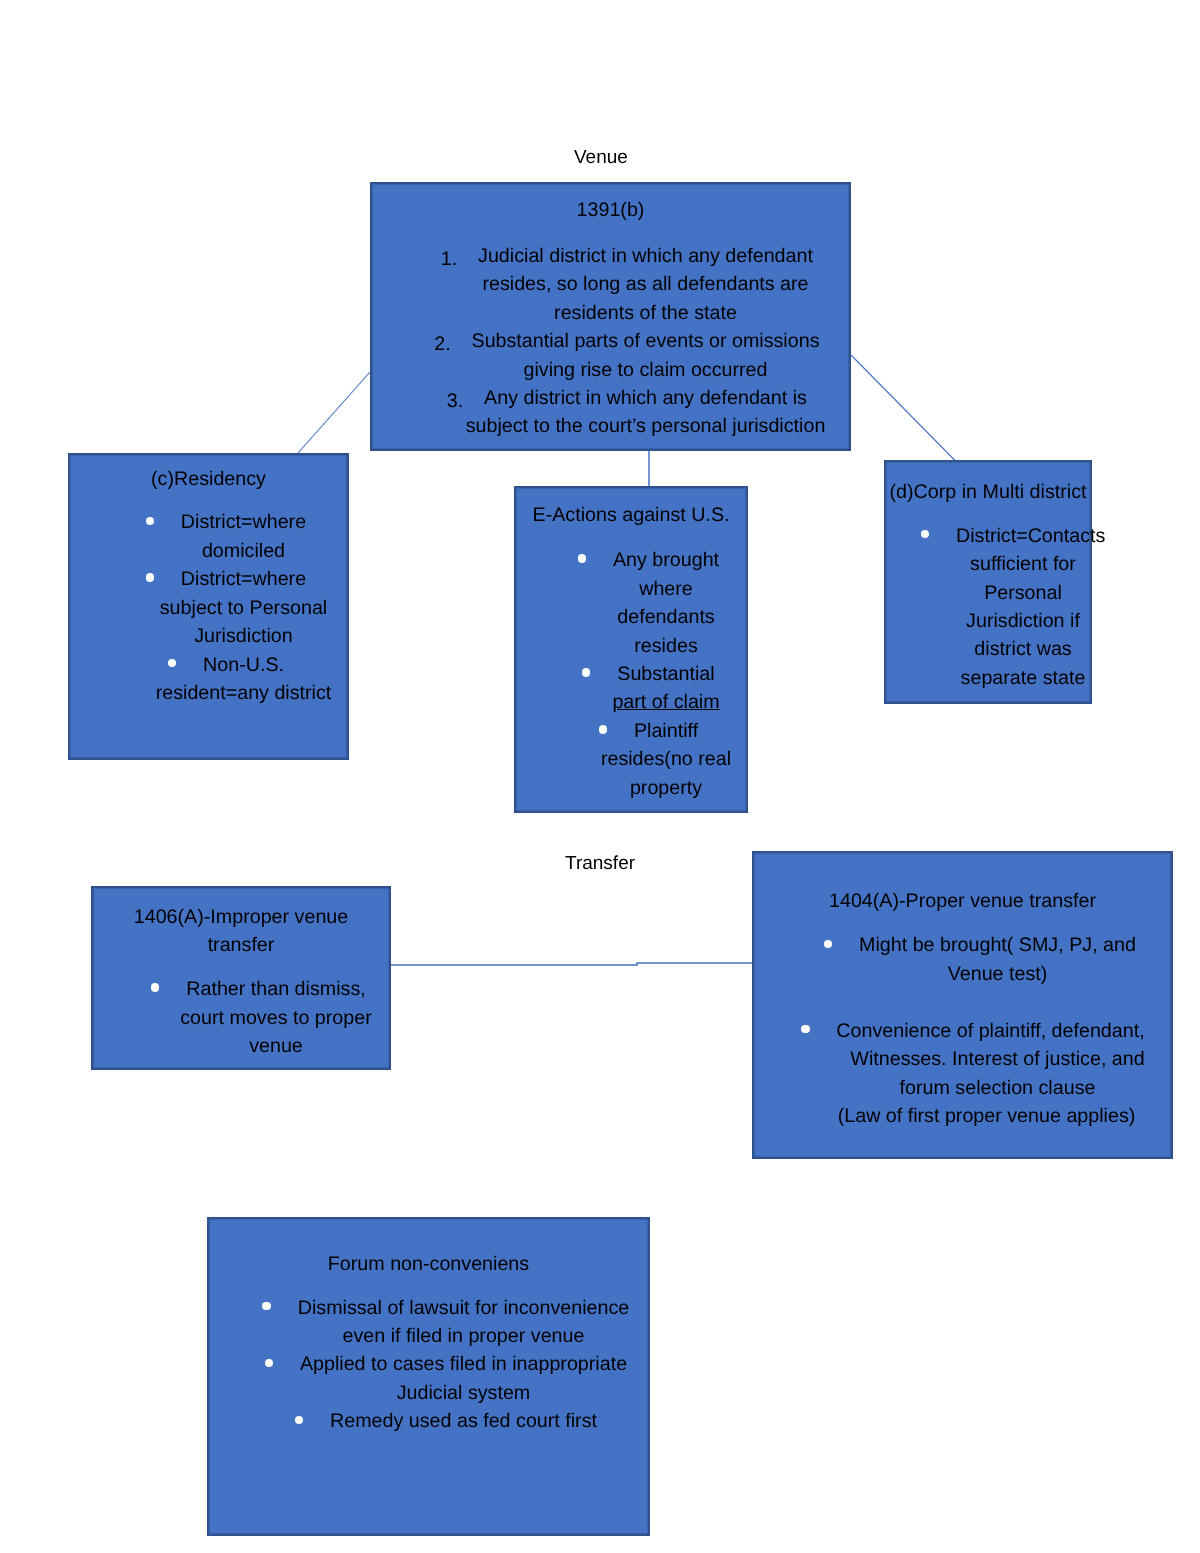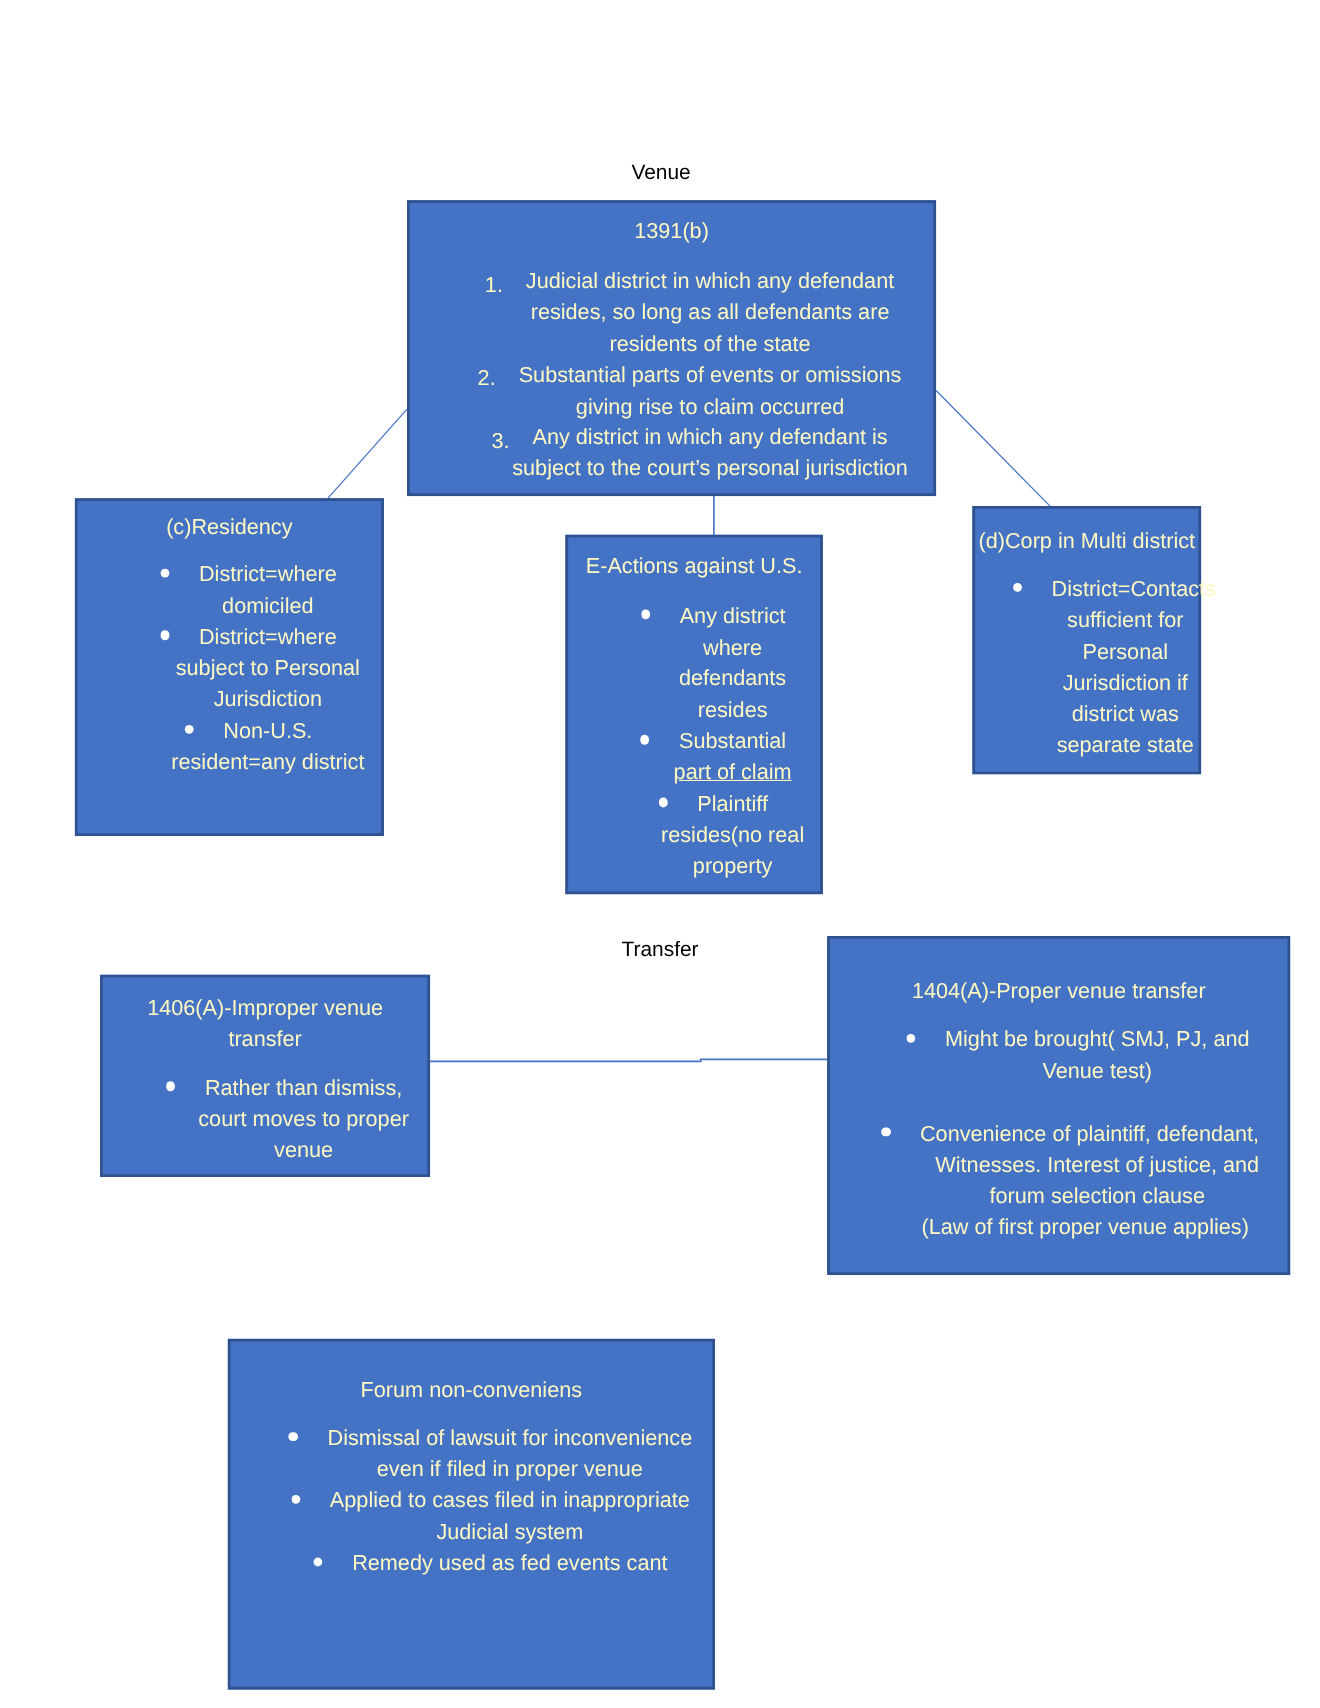--- a/index.html
+++ b/index.html
@@ -3,21 +3,21 @@
 <meta charset="utf-8">
 <title>Venue</title>
 <style>
   html,body{margin:0;padding:0;background:#ffffff;}
   body{width:1200px;height:1553px;position:relative;overflow:hidden;
        font-family:"Liberation Sans",sans-serif;
        -webkit-font-smoothing:antialiased;text-rendering:geometricPrecision;}
   #canvas{position:absolute;left:0;top:0;width:1200px;height:1553px;}
 
   .node{position:absolute;box-sizing:border-box;background:#4472C4;
-        box-shadow:inset 0 0 0 2.5px #2F528F;color:#fef9c3;}
+        box-shadow:inset 0 0 0 2.5px #2F528F;color:#000000;}
   .txt{position:absolute;left:2px;right:2px;text-align:center;will-change:opacity;}
   .ttl{font-size:19.7px;line-height:28.45px;white-space:nowrap;}
   .para{position:absolute;right:2px;text-align:center;will-change:opacity;
         font-size:19.7px;line-height:28.45px;white-space:nowrap;}
   .tx{position:relative;}
   .mk{position:absolute;top:0;}
   .mk.dot{width:8.5px;height:8.5px;border-radius:50%;background:#ffffff;
           font-size:0;line-height:0;top:5.3px;}
   .lines{position:absolute;left:0;top:0;width:1200px;height:1553px;overflow:visible;}
   .label{position:absolute;will-change:opacity;color:#000000;font-size:19px;line-height:28.45px;white-space:nowrap;}
@@ -53,21 +53,21 @@
         <div class="para" style="top: 55.25px; left: 72px;"><span class="tx"><span>District=where</span><span class="mk dot" style="left: -35.3px;">•</span></span></div>
         <div class="para" style="top: 83.7px; left: 72px;"><span class="tx"><span>domiciled</span></span></div>
         <div class="para" style="top: 112.15px; left: 72px;"><span class="tx"><span>District=where</span><span class="mk dot" style="left: -35.3px;">•</span></span></div>
         <div class="para" style="top: 140.6px; left: 72px;"><span class="tx"><span>subject to Personal</span></span></div>
         <div class="para" style="top: 169.05px; left: 72px;"><span class="tx"><span>Jurisdiction</span></span></div>
         <div class="para" style="top: 197.5px; left: 72px;"><span class="tx"><span>Non-U.S.</span><span class="mk dot" style="left: -35.3px;">•</span></span></div>
         <div class="para" style="top: 225.95px; left: 72px;"><span class="tx"><span>resident=any district</span></span></div>
       </div>
       <div class="node" style="left: 514px; top: 486px; width: 234px; height: 327px;">
         <div class="txt ttl" style="top: 15px;">E-Actions against U.S.</div>
-        <div class="para" style="top: 60.15px; left: 72px;"><span class="tx"><span>Any district</span><span class="mk dot" style="left: -35.3px;">•</span></span></div>
+        <div class="para" style="top: 60.15px; left: 72px;"><span class="tx"><span>Any brought</span><span class="mk dot" style="left: -35.3px;">•</span></span></div>
         <div class="para" style="top: 88.6px; left: 72px;"><span class="tx"><span>where</span></span></div>
         <div class="para" style="top: 117.05px; left: 72px;"><span class="tx"><span>defendants</span></span></div>
         <div class="para" style="top: 145.5px; left: 72px;"><span class="tx"><span>resides</span></span></div>
         <div class="para" style="top: 173.95px; left: 72px;"><span class="tx"><span>Substantial</span><span class="mk dot" style="left: -35.3px;">•</span></span></div>
         <div class="para" style="top: 202.4px; left: 72px; text-decoration: underline;"><span class="tx"><span>part of claim</span></span></div>
         <div class="para" style="top: 230.85px; left: 72px;"><span class="tx"><span>Plaintiff</span><span class="mk dot" style="left: -35.3px;">•</span></span></div>
         <div class="para" style="top: 259.3px; left: 72px;"><span class="tx"><span>resides(no real</span></span></div>
         <div class="para" style="top: 287.75px; left: 72px;"><span class="tx"><span>property</span></span></div>
       </div>
       <div class="node" style="left: 884px; top: 460px; width: 208px; height: 244px;">
@@ -94,16 +94,16 @@
         <div class="para" style="top: 194.05px; left: 72px;"><span class="tx"><span>Witnesses. Interest of justice, and</span></span></div>
         <div class="para" style="top: 222.5px; left: 72px;"><span class="tx"><span>forum selection clause</span></span></div>
         <div class="para" style="top: 250.95px; left: 50px;"><span class="tx"><span>(Law of first proper venue applies)</span></span></div>
       </div>
       <div class="node" style="left: 207px; top: 1217px; width: 443px; height: 319px;">
         <div class="txt ttl" style="top: 32.6px;">Forum non-conveniens</div>
         <div class="para" style="top: 76.55px; left: 72px;"><span class="tx"><span>Dismissal of lawsuit for inconvenience</span><span class="mk dot" style="left: -35.3px;">•</span></span></div>
         <div class="para" style="top: 105px; left: 72px;"><span class="tx"><span>even if filed in proper venue</span></span></div>
         <div class="para" style="top: 133.45px; left: 72px;"><span class="tx"><span>Applied to cases filed in inappropriate</span><span class="mk dot" style="left: -35.3px;">•</span></span></div>
         <div class="para" style="top: 161.9px; left: 72px;"><span class="tx"><span>Judicial system</span></span></div>
-        <div class="para" style="top: 190.35px; left: 72px;"><span class="tx"><span>Remedy used as fed events cant</span><span class="mk dot" style="left: -35.3px;">•</span></span></div>
+        <div class="para" style="top: 190.35px; left: 72px;"><span class="tx"><span>Remedy used as fed court first</span><span class="mk dot" style="left: -35.3px;">•</span></span></div>
       </div>
     </div>
 </div>
 
 </body></html>

